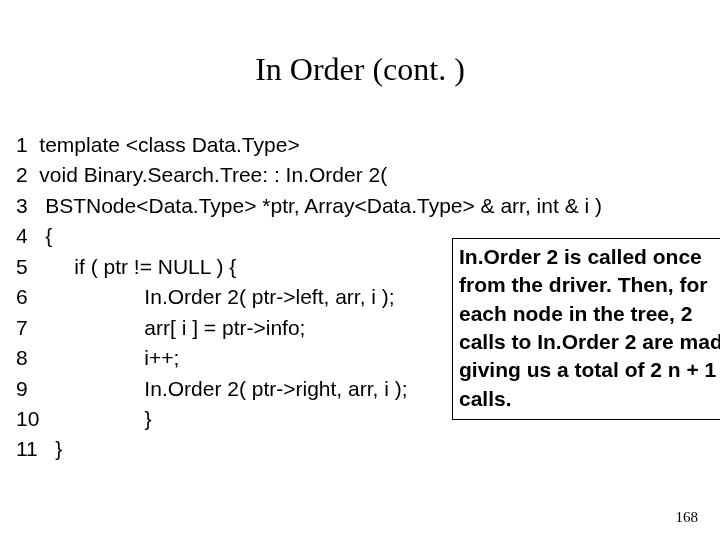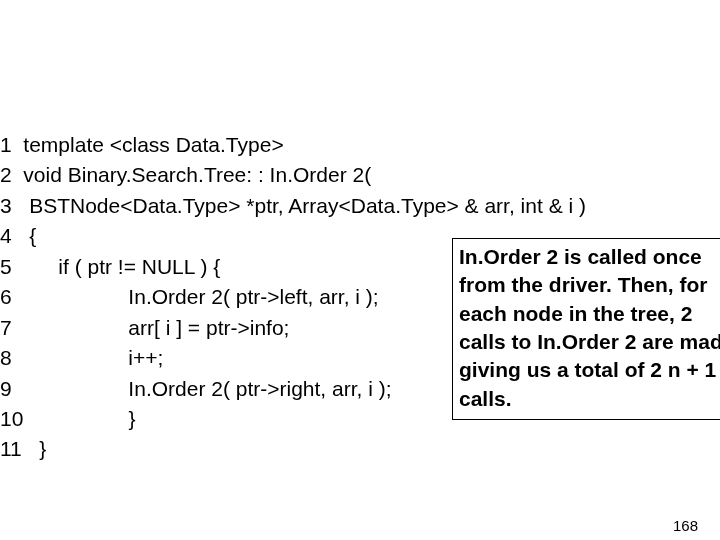--- a/index.html
+++ b/index.html
@@ -14,21 +14,21 @@
   }
   .title {
     text-align: center;
     font-size: 32px;
     line-height: 1.15;
     padding-top: 14px;
   }
   .code-area {
     position: absolute;
     top: 130px;
-    left: 0;
+    left: 16px;
     font-family: Arial, Helvetica, sans-serif;
     font-size: 21px;
     line-height: 1.45;
     white-space: pre;
   }
   .note-box {
     position: absolute;
     top: 238px;
     left: 452px;
     width: 296px;
@@ -37,30 +37,31 @@
     font-family: Arial, Helvetica, sans-serif;
     font-size: 21px;
     font-weight: bold;
     line-height: 1.35;
     padding: 4px 6px 6px 6px;
     box-sizing: border-box;
   }
   .pagenum {
     position: absolute;
     right: 22px;
-    bottom: 6px;
-    font-family: Liberation Sans, sans-serif;
+    bottom: 14px;
+    font-family: Liberation Serif, serif;
     font-size: 15px;
   }
 </style>
 </head>
 <body>
 
 <div class="title">
   <br>
+  <span>In Order (cont. )</span>
 </div>
 
 <div class="code-area">1  template &lt;class Data.Type&gt;
 2  void Binary.Search.Tree: : In.Order 2(
 3   BSTNode&lt;Data.Type&gt; *ptr, Array&lt;Data.Type&gt; &amp; arr, int &amp; i )
 4   {
 5        if ( ptr != NULL ) {
 6                    In.Order 2( ptr-&gt;left, arr, i );
 7                    arr[ i ] = ptr-&gt;info;
 8                    i++;

